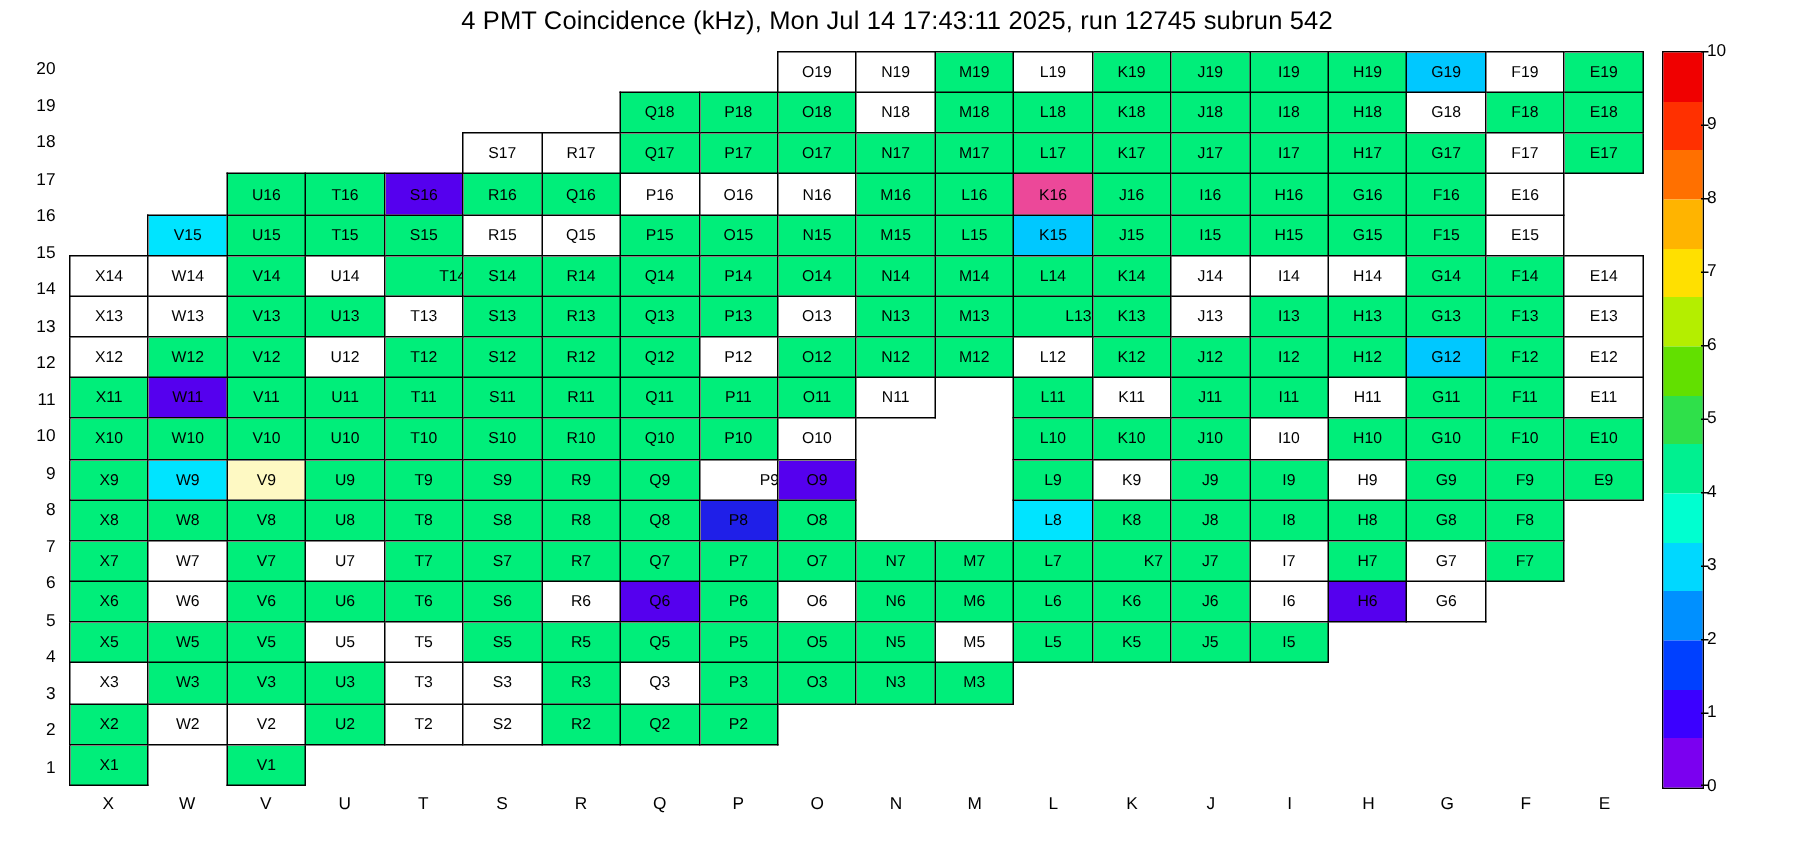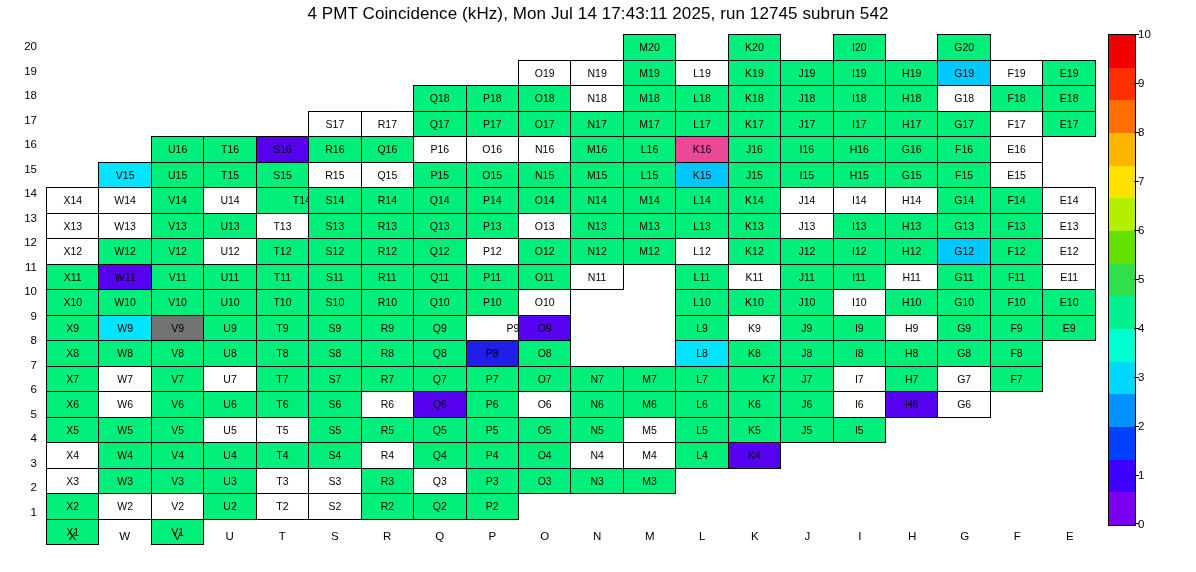--- a/index.html
+++ b/index.html
@@ -100,42 +100,20 @@
           <tr>
             <td style="background: rgb(255, 255, 255); border: none;"></td>
             <td style="background: rgb(255, 255, 255); border: none;"></td>
             <td style="background: rgb(255, 255, 255); border: none;"></td>
             <td style="background: rgb(255, 255, 255); border: none;"></td>
             <td style="background: rgb(255, 255, 255); border: none;"></td>
             <td style="background: rgb(255, 255, 255); border: none;"></td>
             <td style="background: rgb(255, 255, 255); border: none;"></td>
             <td style="background: rgb(255, 255, 255); border: none;"></td>
             <td style="background: rgb(255, 255, 255); border: none;"></td>
-            <td style="background: rgb(255, 255, 255); border: none;"></td>
-            <td style="background: rgb(255, 255, 255); border: none;"></td>
-            <td style="background: rgb(0, 238, 122);">M20</td>
-            <td style="background: rgb(255, 255, 255); border: none;"></td>
-            <td style="background: rgb(0, 238, 122);">K20</td>
-            <td style="background: rgb(255, 255, 255); border: none;"></td>
-            <td style="background: rgb(0, 238, 122);">I20</td>
-            <td style="background: rgb(255, 255, 255); border: none;"></td>
-            <td style="background: rgb(0, 238, 122);">G20</td>
-            <td style="background: rgb(255, 255, 255); border: none;"></td>
-            <td style="background: rgb(255, 255, 255); border: none;"></td>
-          </tr>
-          <tr>
-            <td style="background: rgb(255, 255, 255); border: none;"></td>
-            <td style="background: rgb(255, 255, 255); border: none;"></td>
-            <td style="background: rgb(255, 255, 255); border: none;"></td>
-            <td style="background: rgb(255, 255, 255); border: none;"></td>
-            <td style="background: rgb(255, 255, 255); border: none;"></td>
-            <td style="background: rgb(255, 255, 255); border: none;"></td>
-            <td style="background: rgb(255, 255, 255); border: none;"></td>
-            <td style="background: rgb(255, 255, 255); border: none;"></td>
-            <td style="background: rgb(255, 255, 255); border: none;"></td>
             <td style="background: rgb(255, 255, 255);">O19</td>
             <td style="background: rgb(255, 255, 255);">N19</td>
             <td style="background: rgb(0, 238, 122);">M19</td>
             <td style="background: rgb(255, 255, 255);">L19</td>
             <td style="background: rgb(0, 238, 122);">K19</td>
             <td style="background: rgb(0, 238, 122);">J19</td>
             <td style="background: rgb(0, 238, 122);">I19</td>
             <td style="background: rgb(0, 238, 122);">H19</td>
             <td style="background: rgb(0, 200, 255);">G19</td>
             <td style="background: rgb(255, 255, 255);">F19</td>
@@ -257,21 +235,21 @@
             <td style="background: rgb(0, 238, 122);">V13</td>
             <td style="background: rgb(0, 238, 122);">U13</td>
             <td style="background: rgb(255, 255, 255);">T13</td>
             <td style="background: rgb(0, 238, 122);">S13</td>
             <td style="background: rgb(0, 238, 122);">R13</td>
             <td style="background: rgb(0, 238, 122);">Q13</td>
             <td style="background: rgb(0, 238, 122);">P13</td>
             <td style="background: rgb(255, 255, 255);">O13</td>
             <td style="background: rgb(0, 238, 122);">N13</td>
             <td style="background: rgb(0, 238, 122);">M13</td>
-            <td style="background: rgb(0, 238, 122);">L13</td>
+            <td style="background: rgb(0, 238, 122); text-align: right;">L13</td>
             <td style="background: rgb(0, 238, 122);">K13</td>
             <td style="background: rgb(255, 255, 255);">J13</td>
             <td style="background: rgb(0, 238, 122);">I13</td>
             <td style="background: rgb(0, 238, 122);">H13</td>
             <td style="background: rgb(0, 238, 122);">G13</td>
             <td style="background: rgb(0, 238, 122);">F13</td>
             <td style="background: rgb(255, 255, 255);">E13</td>
           </tr>
           <tr>
             <td style="background: rgb(255, 255, 255);">X12</td>
@@ -335,21 +313,21 @@
             <td style="background: rgb(0, 238, 122);">J10</td>
             <td style="background: rgb(255, 255, 255);">I10</td>
             <td style="background: rgb(0, 238, 122);">H10</td>
             <td style="background: rgb(0, 238, 122);">G10</td>
             <td style="background: rgb(0, 238, 122);">F10</td>
             <td style="background: rgb(0, 238, 122);">E10</td>
           </tr>
           <tr>
             <td style="background: rgb(0, 238, 122);">X9</td>
             <td style="background: rgb(0, 228, 255);">W9</td>
-            <td style="background: #737373;">V9</td>
+            <td style="background: #fef9c3;">V9</td>
             <td style="background: rgb(0, 238, 122);">U9</td>
             <td style="background: rgb(0, 238, 122);">T9</td>
             <td style="background: rgb(0, 238, 122);">S9</td>
             <td style="background: rgb(0, 238, 122);">R9</td>
             <td style="background: rgb(0, 238, 122);">Q9</td>
             <td style="background: rgb(255, 255, 255); padding-left: 40px;">P9</td>
             <td style="background: rgb(85, 0, 238);">O9</td>
             <td style="background: rgb(255, 255, 255); border: none;"></td>
             <td style="background: rgb(255, 255, 255); border: none;"></td>
             <td style="background: rgb(0, 238, 122);">L9</td>
@@ -437,42 +415,20 @@
             <td style="background: rgb(0, 238, 122);">R5</td>
             <td style="background: rgb(0, 238, 122);">Q5</td>
             <td style="background: rgb(0, 238, 122);">P5</td>
             <td style="background: rgb(0, 238, 122);">O5</td>
             <td style="background: rgb(0, 238, 122);">N5</td>
             <td style="background: rgb(255, 255, 255);">M5</td>
             <td style="background: rgb(0, 238, 122);">L5</td>
             <td style="background: rgb(0, 238, 122);">K5</td>
             <td style="background: rgb(0, 238, 122);">J5</td>
             <td style="background: rgb(0, 238, 122);">I5</td>
-            <td style="background: rgb(255, 255, 255); border: none;"></td>
-            <td style="background: rgb(255, 255, 255); border: none;"></td>
-            <td style="background: rgb(255, 255, 255); border: none;"></td>
-            <td style="background: rgb(255, 255, 255); border: none;"></td>
-          </tr>
-          <tr>
-            <td style="background: rgb(255, 255, 255);">X4</td>
-            <td style="background: rgb(0, 238, 122);">W4</td>
-            <td style="background: rgb(0, 238, 122);">V4</td>
-            <td style="background: rgb(0, 238, 122);">U4</td>
-            <td style="background: rgb(0, 238, 122);">T4</td>
-            <td style="background: rgb(0, 238, 122);">S4</td>
-            <td style="background: rgb(255, 255, 255);">R4</td>
-            <td style="background: rgb(0, 238, 122);">Q4</td>
-            <td style="background: rgb(0, 238, 122);">P4</td>
-            <td style="background: rgb(0, 238, 122);">O4</td>
-            <td style="background: rgb(255, 255, 255);">N4</td>
-            <td style="background: rgb(255, 255, 255);">M4</td>
-            <td style="background: rgb(0, 238, 122);">L4</td>
-            <td style="background: rgb(85, 0, 238);">K4</td>
-            <td style="background: rgb(255, 255, 255); border: none;"></td>
-            <td style="background: rgb(255, 255, 255); border: none;"></td>
             <td style="background: rgb(255, 255, 255); border: none;"></td>
             <td style="background: rgb(255, 255, 255); border: none;"></td>
             <td style="background: rgb(255, 255, 255); border: none;"></td>
             <td style="background: rgb(255, 255, 255); border: none;"></td>
           </tr>
           <tr>
             <td style="background: rgb(255, 255, 255);">X3</td>
             <td style="background: rgb(0, 238, 122);">W3</td>
             <td style="background: rgb(0, 238, 122);">V3</td>
             <td style="background: rgb(0, 238, 122);">U3</td>

